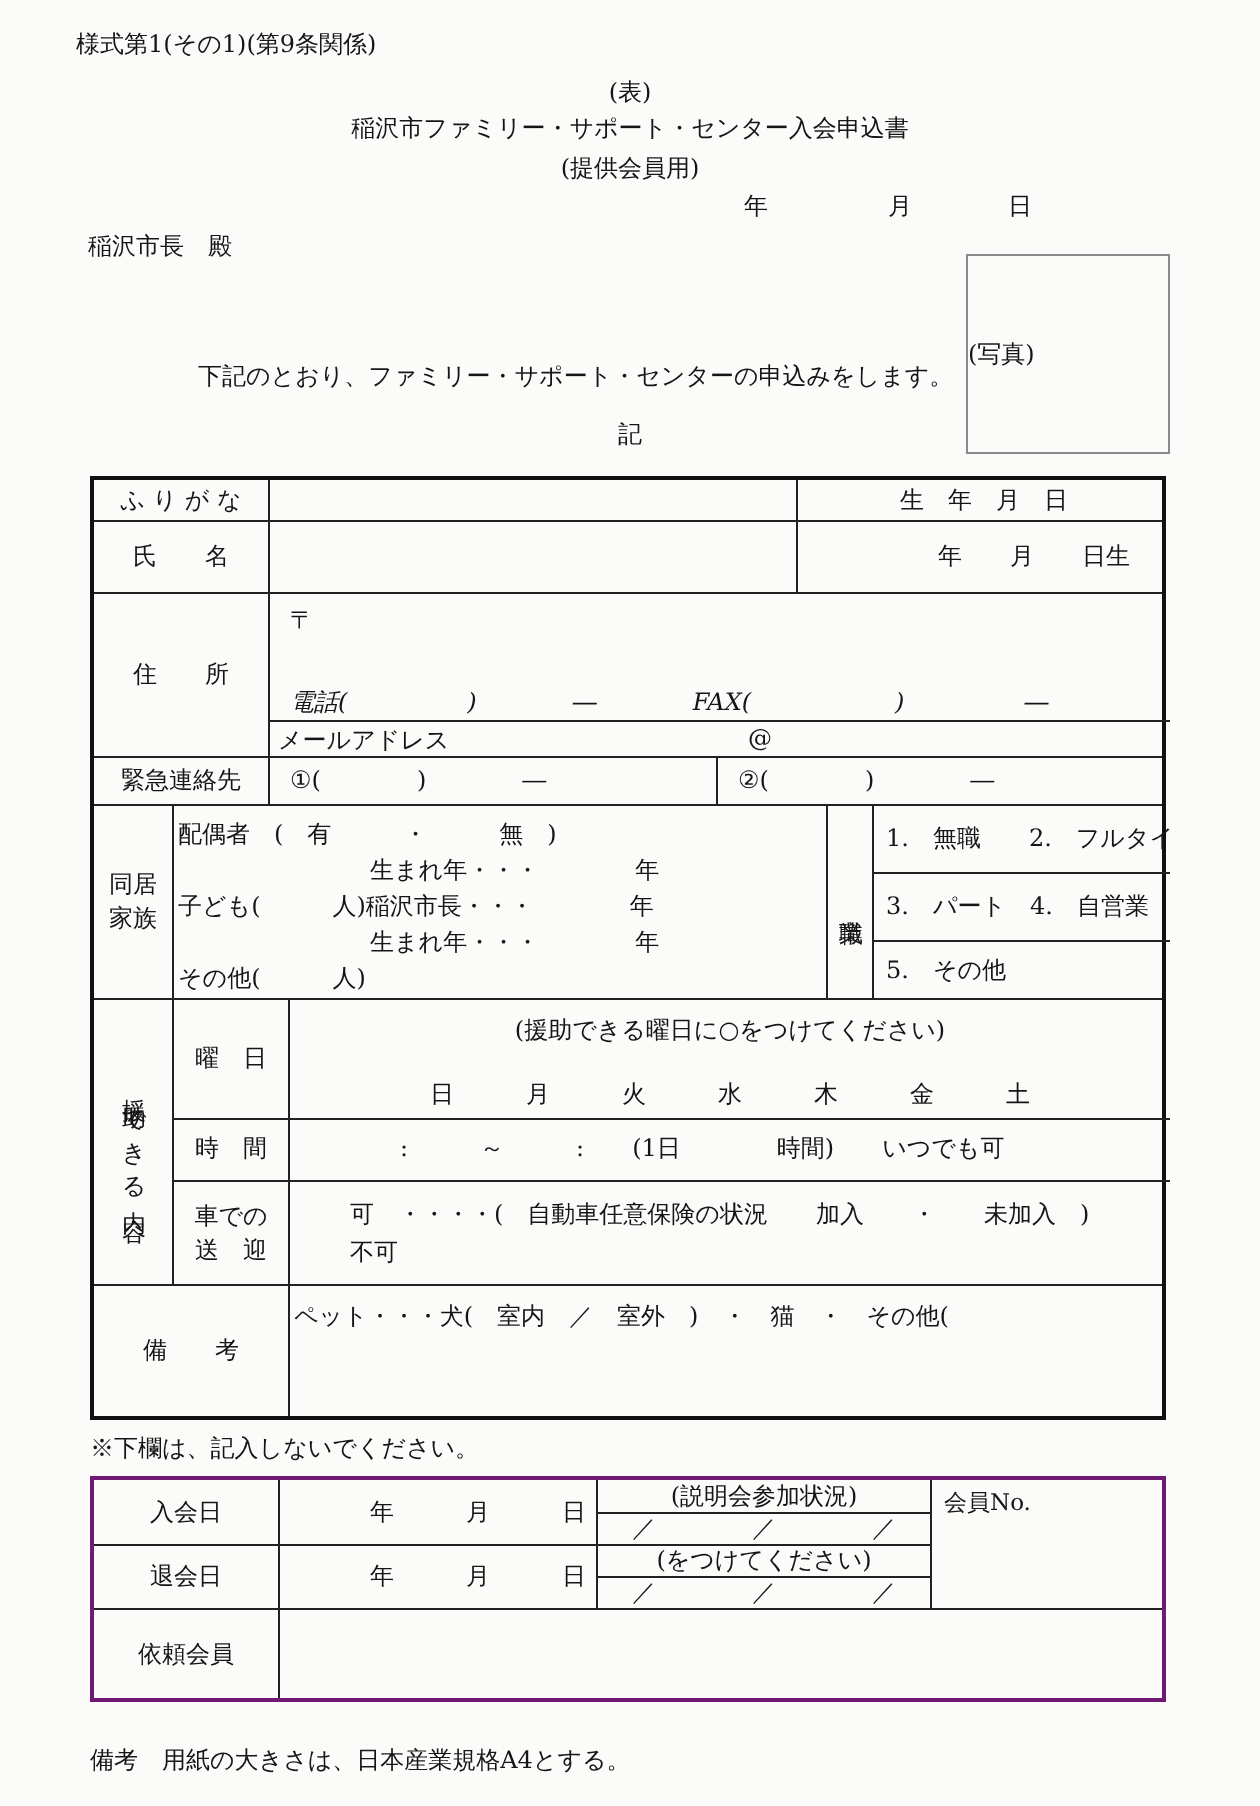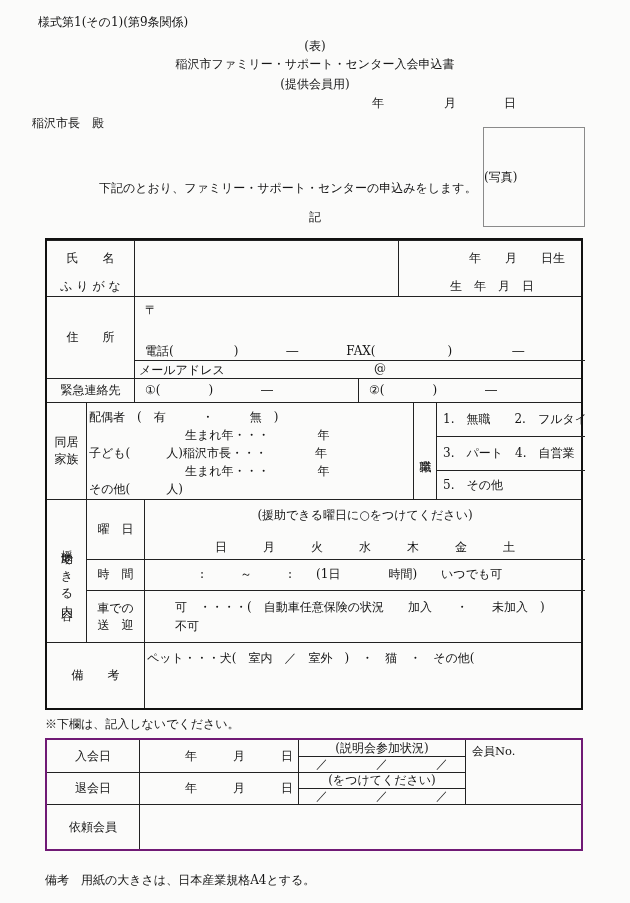--- a/index.html
+++ b/index.html
@@ -33,21 +33,21 @@
   .w186{width:186px}.w224{width:224px}.w226{width:226px}.w264{width:264px}
   .w327{width:327px}.w440{width:440px}.w450{width:450px}.w498{width:498px}
 
   .vlabel { writing-mode:vertical-rl; text-orientation:upright; letter-spacing:3px; }
   .vwrap { display:flex; align-items:center; justify-content:center; }
 
   .photo-box { position:absolute; left:483px; top:127px; width:102px; height:100px;
     border:1px solid #8a8a8a; display:flex; align-items:center; justify-content:flex-start; }
 
   .postal { padding:5px 0 0 10px; }
-  .phone-line { padding-left:10px; display:flex; align-items:center; }
+  .phone-line { padding-left:10px; display:flex; align-items:center;font-style:italic; }
   .mail-row { position:relative; }
   .mail-row .m1 { position:absolute; left:4px; top:1px; }
   .mail-row .m2 { position:absolute; left:239px; top:1px; }
   .em-cell { display:flex; align-items:center; padding-left:10px; }
 
   .family { padding:5px 0 0 2px; line-height:18px; }
   .occ { display:flex; align-items:center; padding-left:6px; }
 
   .days-cell { padding-top:7px; }
   .days-row { margin-top:15px; }
@@ -63,41 +63,41 @@
 </head>
 <body>
 
 <div class="page">
 
   <div class="abs" style="left:38px;top:14px;">様式第1(その1)(第9条関係)</div>
   <div class="centerline" style="top:38px;">(表)</div>
   <div class="centerline" style="top:56px;">稲沢市ファミリー・サポート・センター入会申込書</div>
   <div class="centerline" style="top:76px;">(提供会員用)</div>
   <div class="abs pre" style="left:372px;top:95px;">年　　　　　月　　　　日</div>
-  <div class="abs pre" style="left:32px;top:115px;text-align:center;">稲沢市長　殿</div>
+  <div class="abs pre" style="left:44px;top:115px;text-align:center;">稲沢市長　殿</div>
 
   <div class="photo-box">
     <span>(写真)</span>
   </div>
 
   <div class="abs" style="left:59px;top:180px;margin-left:40px;">下記のとおり、ファミリー・サポート・センターの申込みをします。</div>
   <div class="centerline" style="top:209px;">記</div>
 
   <div class="main-table">
 
+    <div class="row" style="height:20px">
+      <div class="cell label br w88 pre">ふ り が な</div>
+      <div class="cell br w264"></div>
+      <div class="cell label w186 pre">生　年　月　日</div>
+    </div>
+
     <div class="row bt" style="height:36px">
       <div class="cell label br w88 pre">氏　　名</div>
       <div class="cell br w264"></div>
       <div class="cell w186 vcent pre" style="justify-content:flex-end;padding-right:20px;">年　　月　　日生</div>
-    </div>
-
-    <div class="row" style="height:20px">
-      <div class="cell label br w88 pre">ふ り が な</div>
-      <div class="cell br w264"></div>
-      <div class="cell label w186 pre">生　年　月　日</div>
     </div>
 
     <div class="row bt" style="height:82px">
       <div class="cell label br w88 pre">住　　所</div>
       <div class="col w450">
         <div class="postal" style="height:46px">〒</div>
         <div class="phone-line pre" style="height:18px">電話(　　　　　)　　　　―　　　　FAX(　　　　　　)　　　　　―</div>
         <div class="mail-row bt" style="height:18px">
           <span class="m1">メールアドレス</span>
           <span class="m2">@</span>

